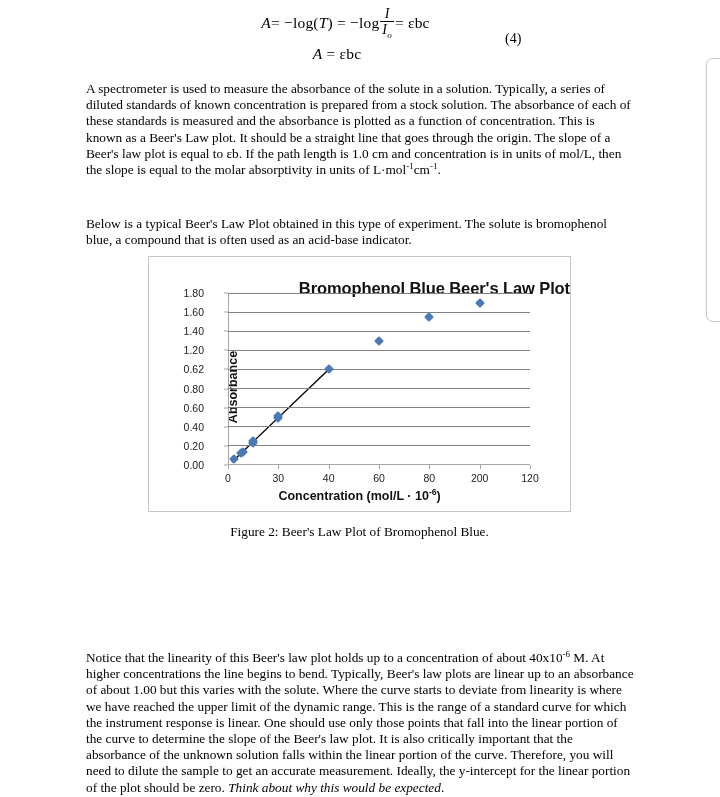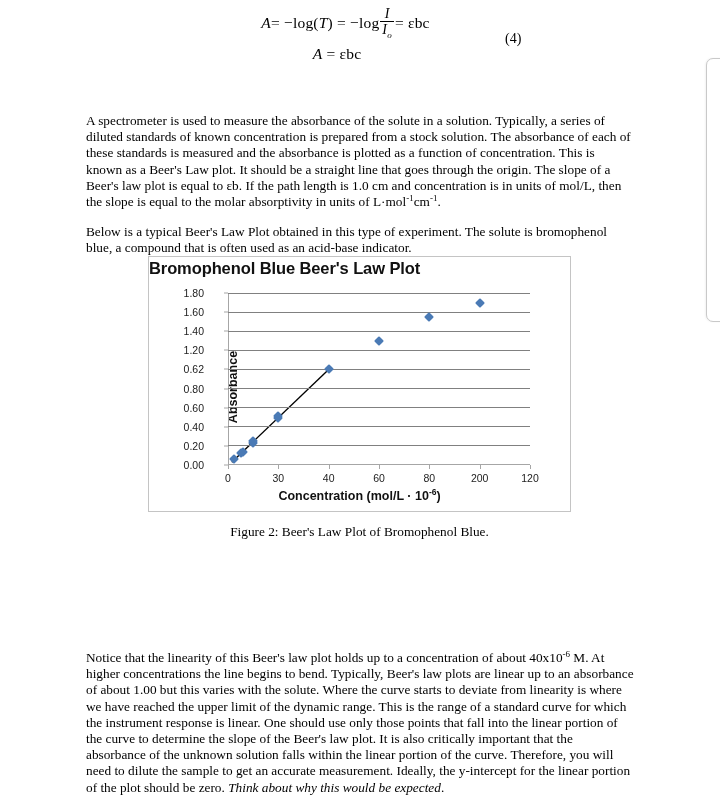--- a/index.html
+++ b/index.html
@@ -93,22 +93,22 @@
     line-height: 16.2px;
     text-align: left;
   }
   .para sup {
     font-size: 9px;
     vertical-align: super;
     line-height: 0;
   }
   .para em { font-style: italic; }
 
-  #para-1 { top: 81px; margin-top: 32px; }
-  #para-2 { top: 224px; }
+  #para-1 { top: 81px; }
+  #para-2 { top: 216px; }
   #para-3 { top: 558px; }
   #para-4 { top: 650px; }
 
   
   .figure {
     position: absolute;
     left: 148px;
     top: 256px;
   }
   .chart-box {
@@ -117,22 +117,22 @@
     border: 1px solid #c4c4c4;
     background: #ffffff;
     box-sizing: border-box;
     position: relative;
     font-family: "Liberation Sans", sans-serif;
   }
   .chart-title {
     position: absolute;
     left: 0;
     right: 0;
-    top: 2px;
-    text-align: left;
+    top: 22px;
+    text-align: right;
     font-size: 16.5px;
     font-weight: bold;
     color: #111111;
     letter-spacing: -0.1px;
   }
   .y-axis-title {
     position: absolute;
     left: 4px;
     top: 130px;
     transform: translate(0, -50%) rotate(-90deg);

